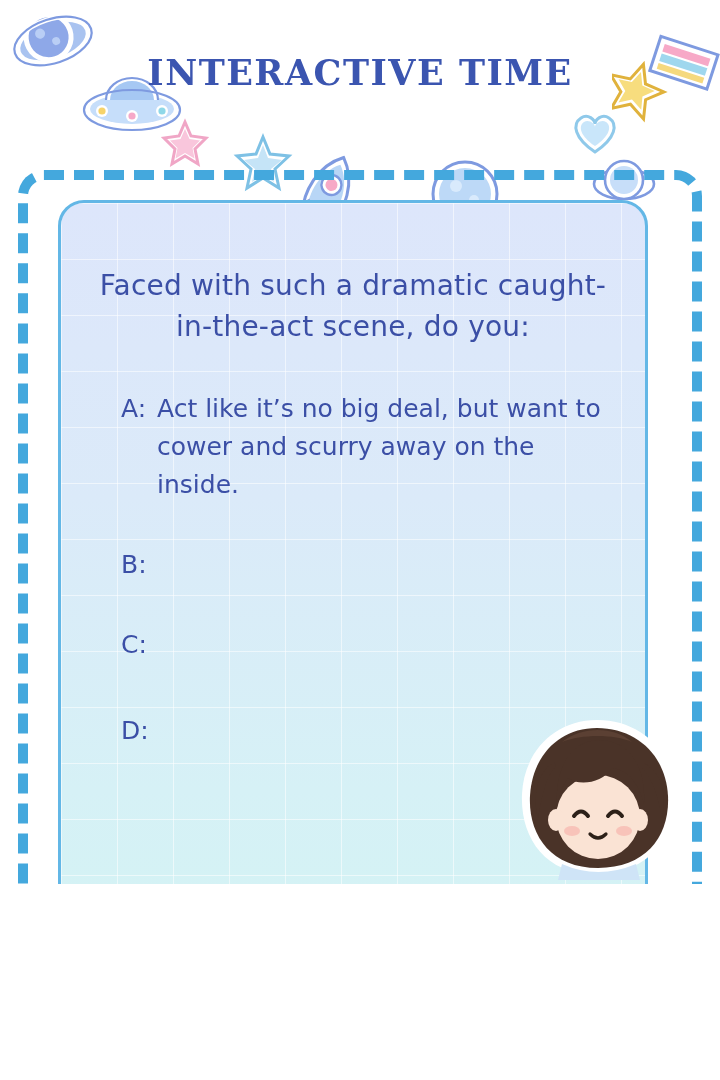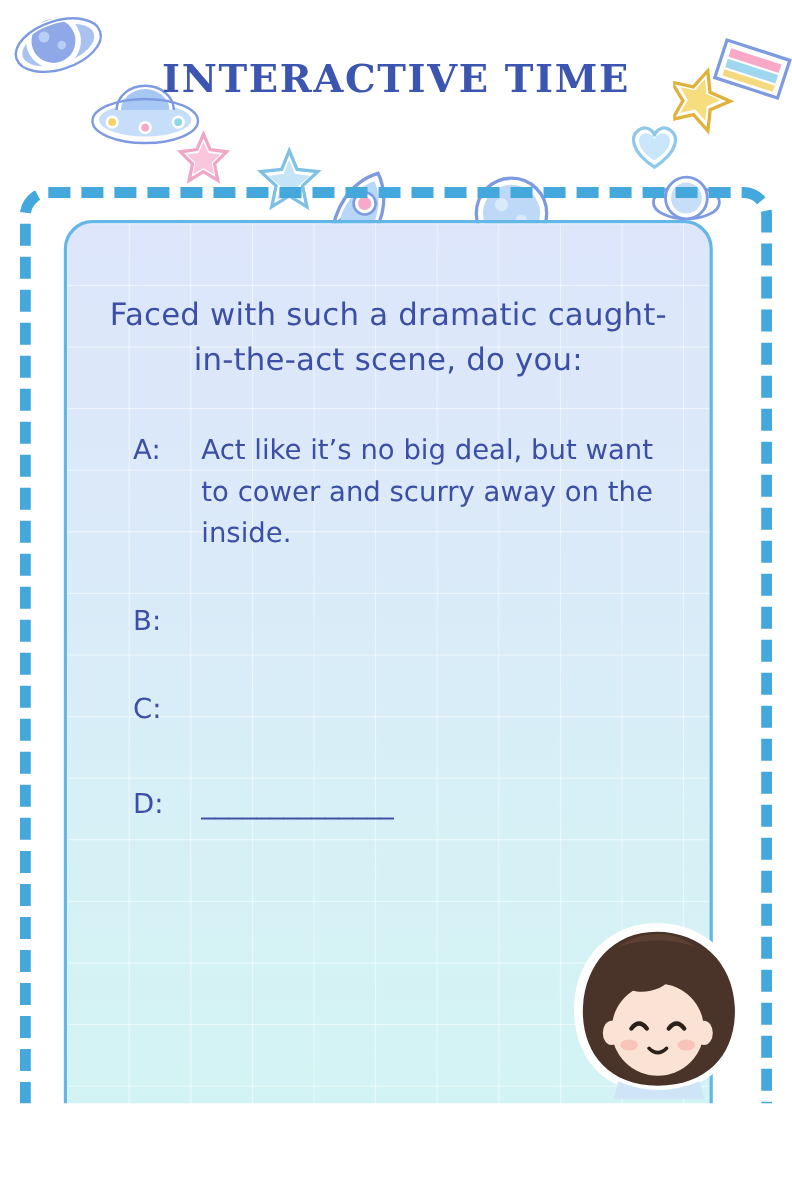--- a/index.html
+++ b/index.html
@@ -10,21 +10,21 @@
   body {
     width: 720px;
     height: 1080px;
     overflow: hidden;
     font-family: "DejaVu Sans", sans-serif;
   }
 
   #page {
     position: relative;
     width: 720px;
-    height: 1003px;
+    height: 884px;
     background: #ffffff;
     overflow: hidden;
   }
 
   
   #title {
     position: absolute;
     top: 52px;
     left: 0;
     width: 720px;
@@ -99,21 +99,20 @@
     padding-left: 24px;
     padding-right: 8px;
   }
   .option .opt-letter {
     flex: 0 0 auto;
     width: 36px;
     font-size: 25px;
   }
   .option .opt-text {
     flex: 1 1 auto;
-    margin-left: 26px;
   }
   #option-d {
     margin-top: 48px;
   }
   #option-d .opt-text {
     letter-spacing: 0px;
   }
 
   
   .sticker {
@@ -235,21 +234,20 @@
       <div class="option" id="option-b">
         <span class="opt-letter">B:</span>
       </div>
 
       <div class="option" id="option-c">
         <span class="opt-letter">C:</span>
       </div>
 
       <div class="option" id="option-d">
         <span class="opt-letter">D:</span>
-        <span class="opt-text">______________</span>
       </div>
     </div>
   </div>
 
   <svg class="sticker" style="left:368px; top:1030px;" width="100" height="70" viewBox="0 0 100 70">
     <g transform="rotate(-14 50 35)">
       <path d="M20 10 L84 10 L84 46 L20 46 Z" fill="#ffffff" stroke="#7e9ae0" stroke-width="3"></path>
       <path d="M26 16 L78 16 L78 24 L26 24 Z" fill="#f7a9c7"></path>
       <path d="M26 26 L78 26 L78 34 L26 34 Z" fill="#9fd7ee"></path>
       <path d="M26 36 L78 36 L78 42 L26 42 Z" fill="#f5d97e"></path>

